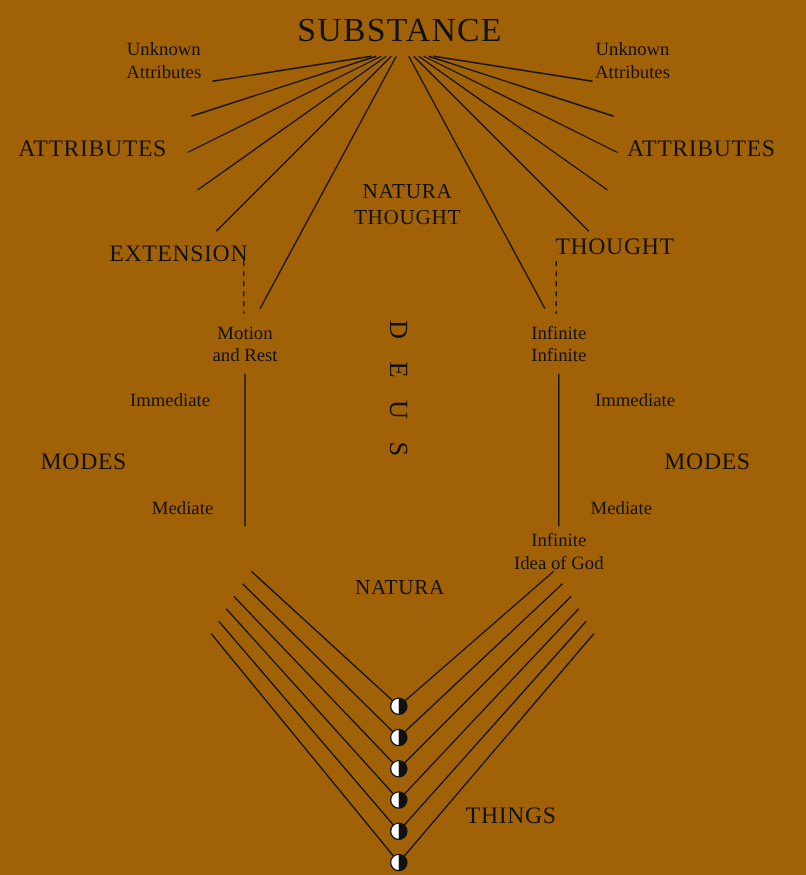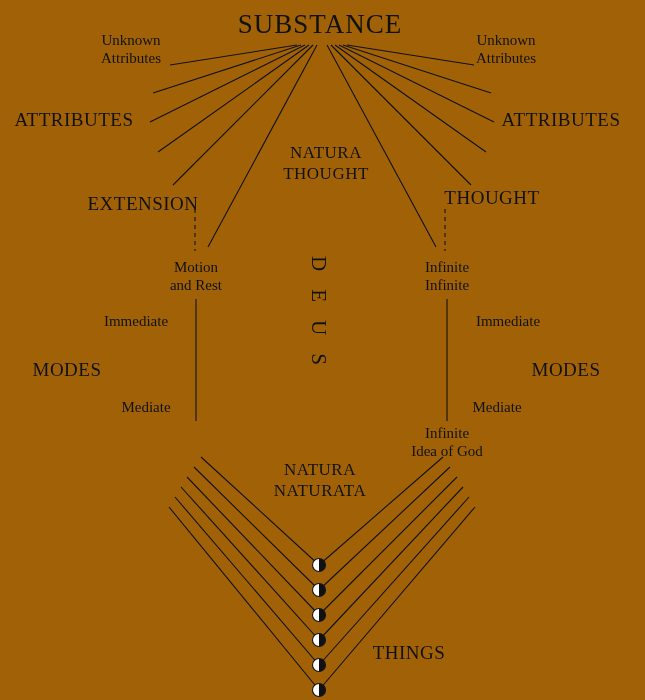--- a/index.html
+++ b/index.html
@@ -157,19 +157,18 @@
   <div class="label small" style="left:497px; top:398px">Mediate</div>
 
 
   <div class="label small" style="left:447px; top:424px">
     <span>Infinite</span><br>
     <span>Idea of God</span>
   </div>
 
   <div class="label mid" style="left:320px; top:460px">
     <span>NATURA</span><br>
-    <span>NATURATA</span>
   </div>
 
 
   <div class="label head" style="left:409px; top:641px">THINGS</div>
 
 </div>
 
 </body></html>

